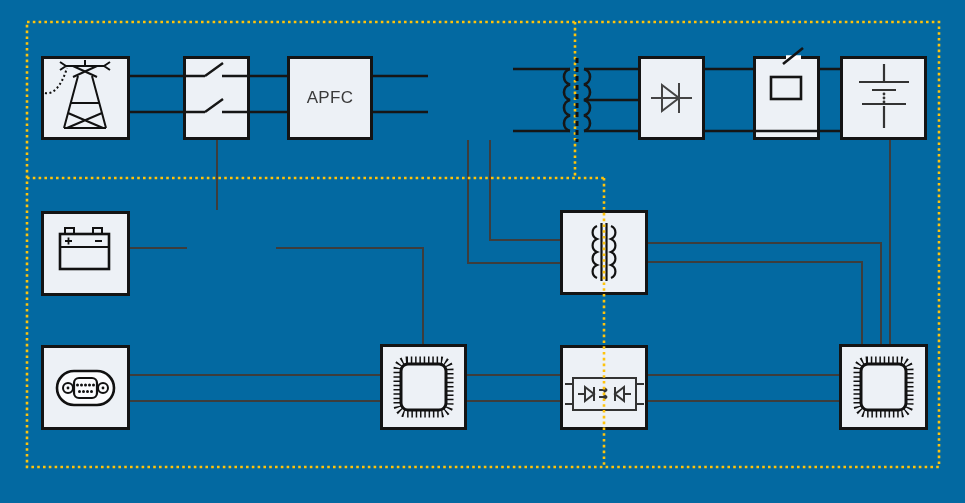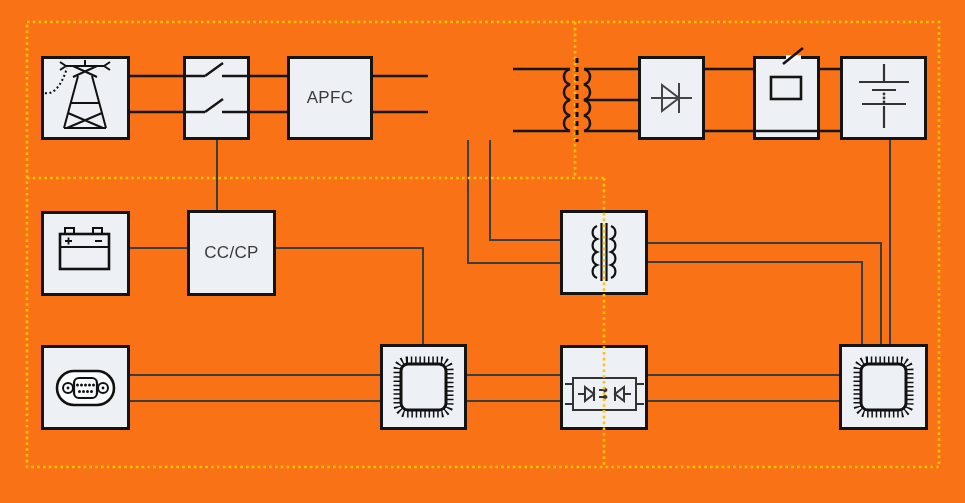--- a/index.html
+++ b/index.html
@@ -1,16 +1,16 @@
 <!DOCTYPE html>
 <html><head>
 <meta charset="utf-8">
 <style>
   html,body{margin:0;padding:0;background:#ffffff;}
-  #canvas{position:relative;width:965px;height:503px;background:#f97316;overflow:hidden;
+  #canvas{position:relative;width:965px;height:503px;background:#0369a1;overflow:hidden;
           font-family:"Liberation Sans", sans-serif;}
   #canvas svg{display:block;}
   .layer{position:absolute;left:0;top:0;pointer-events:none;}
   .block{position:absolute;box-sizing:border-box;background:#edf1f6;border:3px solid #141414;}
   .block>svg{position:absolute;left:-3px;top:-3px;overflow:visible;}
   .lblbox{display:flex;align-items:center;justify-content:center;}
   .lbl{font-size:17px;color:#3a3a3a;letter-spacing:.3px;}
 </style>
 </head>
 <body>
@@ -108,23 +108,20 @@
       <g stroke="#111" fill="none">
         <rect x="24" y="17" width="9" height="6" stroke-width="2"></rect>
         <rect x="52" y="17" width="9" height="6" stroke-width="2"></rect>
         <rect x="19" y="23" width="49" height="35" stroke-width="2.6"></rect>
         <path d="M19 36 H68" stroke-width="2"></path>
         <path d="M24 30 h7 M27.5 26.5 v7 M54 30 h7" stroke-width="1.8"></path>
       </g>
     </svg>
   </div>
 
-  <div class="block lblbox" style="left:187px;top:210px;width:89px;height:86px">
-    <span class="lbl">CC/CP</span>
-  </div>
 
   <div class="block" style="left:560px;top:210px;width:88px;height:85px">
     <svg width="88" height="85" viewBox="0 0 88 85">
       <g stroke="#111" stroke-width="2.2" fill="none">
         <path d="M37 16 a7 7 0 0 0 0 13 a7 7 0 0 0 0 13 a7 7 0 0 0 0 13 a7 7 0 0 0 0 13"></path>
         <path d="M51 16 a7 7 0 0 1 0 13 a7 7 0 0 1 0 13 a7 7 0 0 1 0 13 a7 7 0 0 1 0 13"></path>
         <path d="M41.5 13 V71 M46.5 13 V71"></path>
       </g>
     </svg>
   </div>

